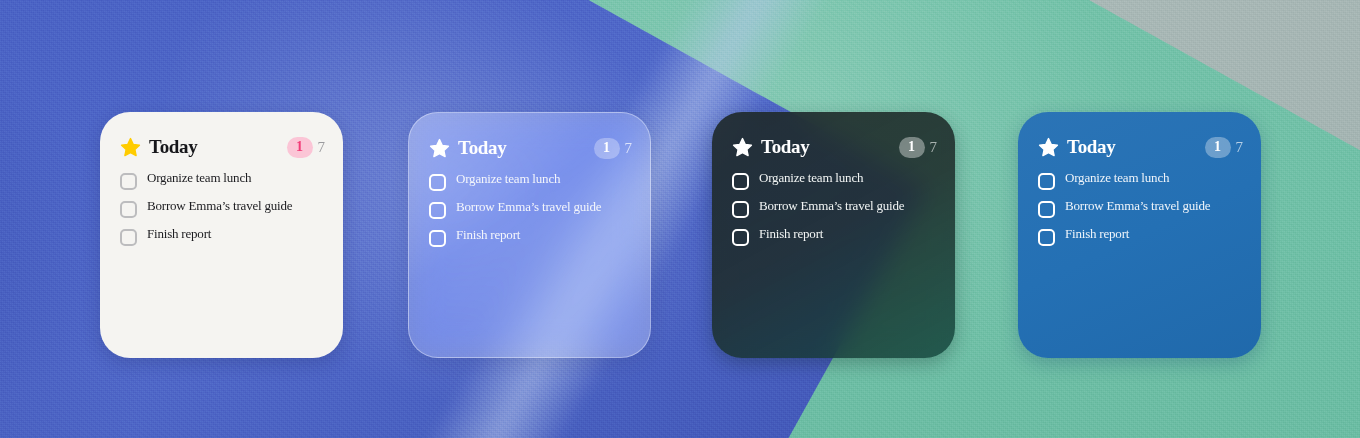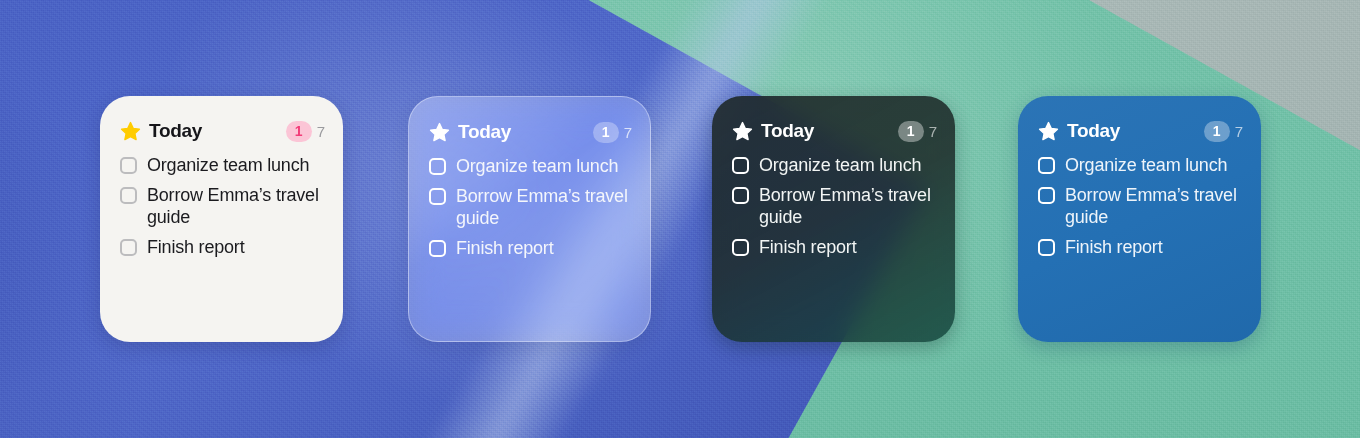--- a/index.html
+++ b/index.html
@@ -96,26 +96,27 @@
   }
 
   
   #widgets {
     position: absolute;
     inset: 0;
   }
 
   .widget {
     position: absolute;
-    top: 96px;
+    top: 112px;
     width: 243px;
     height: 246px;
     border-radius: 30px;
     padding: 22px 18px 28px 20px;
     overflow: hidden;
+    font-family: Liberation Serif, serif;
   }
 
   .widget-header {
     display: flex;
     align-items: center;
     height: 26px;
     margin-bottom: 10px;
   }
 
   .star-icon {
@@ -173,21 +174,21 @@
     width: 17px;
     height: 17px;
     flex: 0 0 17px;
     border-radius: 5px;
     border: 2px solid currentColor;
     margin-right: 10px;
     margin-top: 3px;
   }
 
   .task-label {
-    font-size: 18px;
+    font-size: 13px;
     line-height: 1.23;
     letter-spacing: -0.2px;
   }
 
   
   #widget-light {
     left: 100px;
     background: #F5F4F1;
     box-shadow: 0 6px 18px rgba(20,30,70,0.18);
   }

